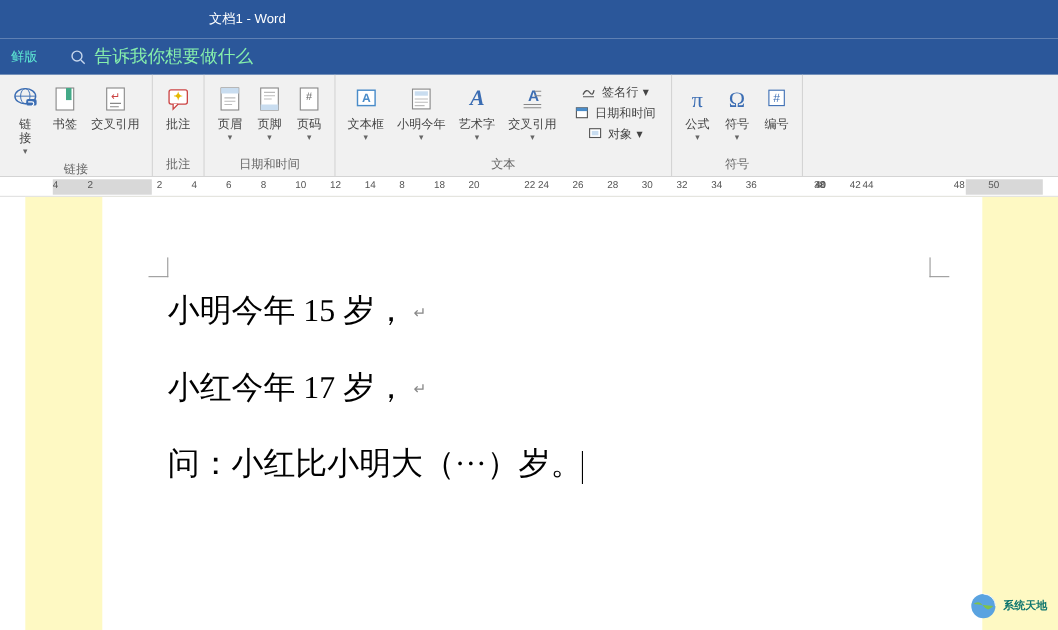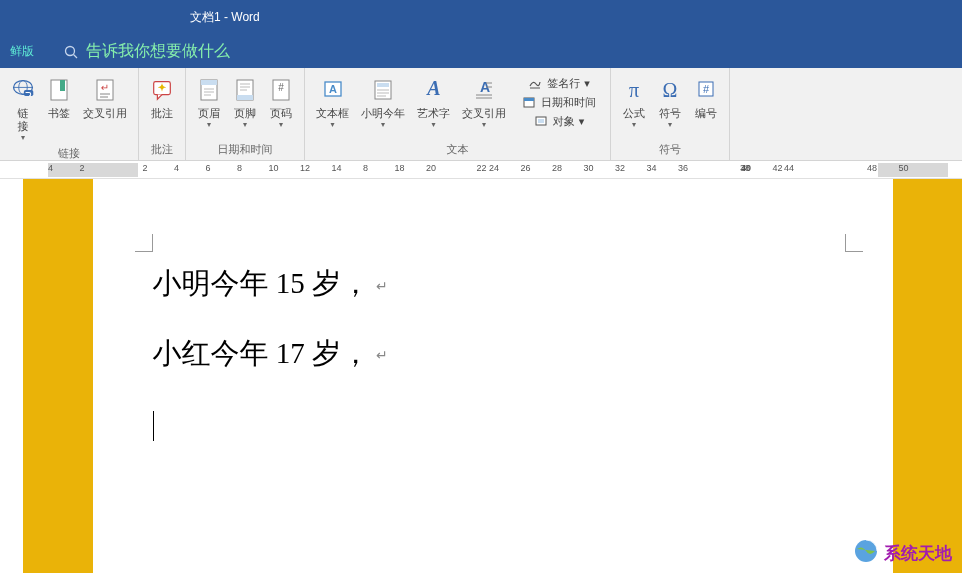--- a/index.html
+++ b/index.html
@@ -17,30 +17,30 @@
     .ribbon-btn .icon-box { width: 24px; height: 32px; display: flex; align-items: center; justify-content: center; margin-bottom: 1px; }
     .ribbon-btn .label { text-align: center; line-height: 13px; }
     .ribbon-btn .dropdown-arrow { font-size: 8px; color: #666; }
     .ribbon-stack { display: flex; flex-direction: column; gap: 1px; padding: 2px 4px; }
     .ribbon-stack-item { display: flex; align-items: center; font-size: 11px; color: #444; padding: 1px 4px; cursor: pointer; white-space: nowrap; justify-content: center; }
     .ribbon-stack-item .mini-icon { width: 16px; height: 16px; display: inline-flex; align-items: center; justify-content: center; margin-right: 4px; }
     .ruler { background: #fff; height: 18px; position: relative; border-bottom: 1px solid #e0e0e0; }
     .ruler-track { position: absolute; left: 48px; right: 10px; height: 18px; display: flex; align-items: center; }
     .ruler-tick { position: absolute; font-size: 9px; color: #555; top: 2px; }
     .ruler-shade { position: absolute; background: #d8d8d8; height: 14px; top: 2px; }
-    .doc-area { background: #eab308; height: 394px; overflow: hidden; position: relative; margin-left: 23px; }
+    .doc-area { background: #fef9c3; height: 394px; overflow: hidden; position: relative; margin-left: 23px; }
     .page { background: #fff; margin: 0 auto; width: 800px; height: 100%; padding: 70px 60px 20px 60px; position: relative; box-shadow: 0 0 0 rgba(0,0,0,0); }
     .page-corner { position: absolute; width: 18px; height: 18px; }
     .corner-tl { top: 55px; left: 42px; border-left: 1px solid #999; border-top: 1px solid #999; transform: rotate(180deg); }
     .corner-tr { top: 55px; right: 30px; border-right: 1px solid #999; border-top: 1px solid #999; transform: rotate(180deg); }
     .doc-text { font-family: "SimSun", "宋体", serif; font-size: 29px; color: #000; line-height: 2.4; }
     .doc-line { display: block; }
     .para-mark { font-size: 14px; color: #888; vertical-align: middle; margin-left: 6px; }
     .cursor-mark { border-left: 1px solid #000; display: inline-block; height: 30px; vertical-align: middle; }
-    .watermark { position: absolute; bottom: 8px; right: 10px; display: flex; align-items: flex-end; font-size: 17px; color: #a21caf; font-weight: bold; }
+    .watermark { position: absolute; bottom: 8px; right: 10px; display: flex; align-items: center; font-size: 10px; color: #0f766e; font-weight: bold; }
     .watermark .globe { width: 28px; height: 28px; margin-right: 4px; }
     svg { display: block; }
   </style>
 </head>
 <body>
 
 <div class="titlebar">
   <span>文档1  -  Word</span>
 </div>
 
@@ -310,21 +310,21 @@
     </div>
 </div>
 
 <div class="doc-area">
   <div class="page">
     <div class="page-corner corner-tl"></div>
     <div class="page-corner corner-tr"></div>
     <div class="doc-text">
       <span class="doc-line"><span>小明今年 15 岁，</span><span class="para-mark">↵</span></span>
       <span class="doc-line"><span>小红今年 17 岁，</span><span class="para-mark">↵</span></span>
-      <span class="doc-line"><span class="cursor-mark"></span></span>
+      <span class="doc-line"><span>问：小红比小明大（···）岁。</span><span class="cursor-mark"></span></span>
     </div>
   </div>
 </div>
 
 <div class="watermark">
   <span class="globe">
     <svg width="28" height="28" viewBox="0 0 28 28">
         <circle cx="14" cy="14" r="11" fill="#5aa3e0"></circle>
         <path d="M5 12 Q10 8 14 14 T23 14" fill="#7fc24a"></path>
         <path d="M14 3 A11 11 0 0 1 25 14" fill="none" stroke="#fff" stroke-width="0.8"></path>

